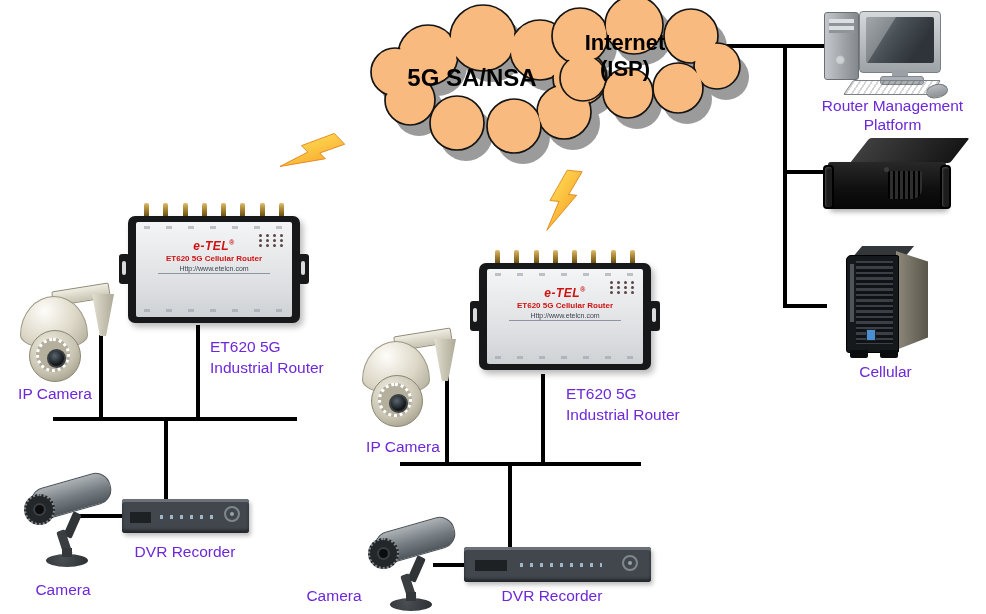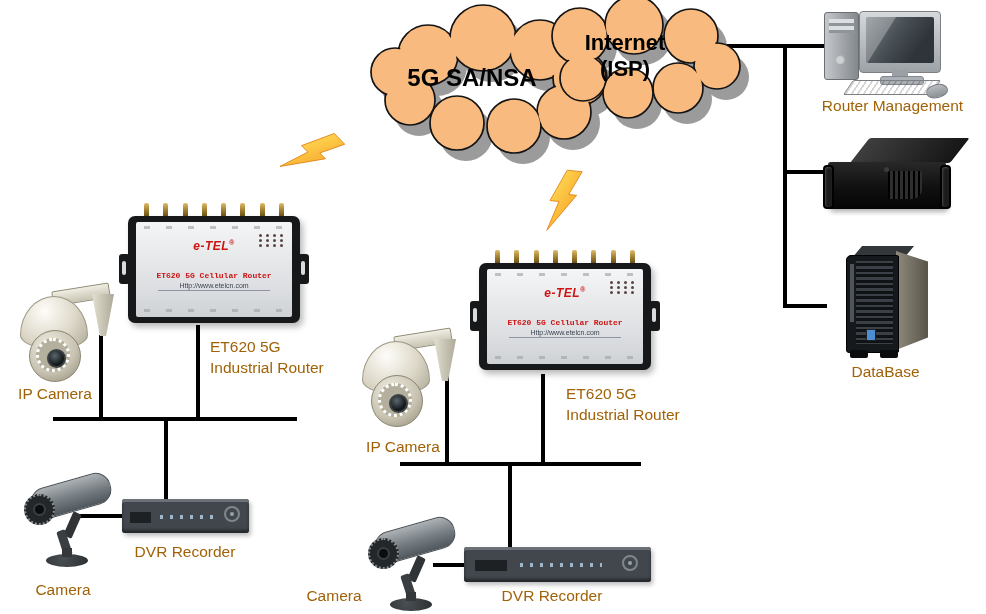--- a/index.html
+++ b/index.html
@@ -5,21 +5,21 @@
   html,body{margin:0;padding:0;background:#fff;}
   .stage{position:relative;width:986px;height:614px;background:#fff;overflow:hidden;
          font-family:"Liberation Sans", sans-serif;color:#000;}
   .abs{position:absolute;}
   svg{overflow:visible;}
 
   
   .cline{position:absolute;background:#000;}
 
   
-  .lbl{position:absolute;font-size:15.5px;line-height:21px;color:#a16207;}
+  .lbl{position:absolute;font-size:15.5px;line-height:21px;color:#6d28d9;}
   .lbl.center{text-align:center;}
 
   
   .router{position:absolute;width:172px;height:120px;}
   .router .antennas{display:flex;justify-content:space-between;padding:0 16px;height:13px;}
   .router .antennas i{width:5px;height:13px;border-radius:2px 2px 0 0;
       background:linear-gradient(180deg,#e0bc6a,#9c7a2c 60%,#6e5418);}
   .router .rbody{position:relative;height:107px;background:#17181a;border-radius:7px;
       box-shadow:3px 4px 6px rgba(0,0,0,.28);}
   .router .tab{position:absolute;width:11px;height:30px;top:38px;background:#17181a;border-radius:3px;}
@@ -30,21 +30,21 @@
       background:linear-gradient(180deg,#f4f5f6,#dcdee1 70%,#cfd2d5);}
   .router .portrow{position:absolute;left:8px;right:8px;height:3px;
       background:repeating-linear-gradient(90deg,#9aa0a6 0 6px,transparent 6px 22px);opacity:.6;}
   .router .portrow.top{top:4px;} .router .portrow.bottom{bottom:5px;}
   .router .leds{position:absolute;right:9px;top:12px;display:grid;
       grid-template-columns:repeat(4,1fr);gap:2px 4px;}
   .router .leds i{width:3px;height:3px;border-radius:50%;background:#5c4444;}
   .router .logo{margin-top:17px;text-align:center;font-size:12px;font-weight:bold;
       font-style:italic;color:#cf1212;letter-spacing:.5px;}
   .router .logo sup{font-size:7px;}
-  .router .rtitle{text-align:center;font-size:8px;font-weight:bold;color:#cf1212;margin-top:18px;font-family:Liberation Mono, monospace;}
+  .router .rtitle{text-align:center;font-size:8px;font-weight:bold;color:#cf1212;margin-top:1px;}
   .router .rurl{width:72%;margin:2px auto 0;text-align:center;font-size:7px;color:#3c4452;
       border-bottom:1px solid #8e96a4;padding-bottom:1px;}
 
   
   .ptz{position:absolute;width:102px;height:104px;}
   .ptz .arm{position:absolute;left:38px;top:3px;width:56px;height:13px;border-radius:2px;
       background:linear-gradient(180deg,#efede2,#c8c4b2);border:1px solid #8f8b76;
       transform:rotate(-9deg);}
   .ptz .wedge{position:absolute;left:78px;top:10px;width:22px;height:42px;
       background:linear-gradient(90deg,#e2dfd1,#aea997);
@@ -400,20 +400,21 @@
     <div class="pc-monitor">
       <div class="pc-screen"></div>
     </div>
     <div class="pc-neck"></div>
     <div class="pc-standbase"></div>
     <div class="pc-keyboard"></div>
     <div class="pc-mouse"></div>
   </div>
   <div class="lbl center" style="left:810px;top:96px;width:165px;line-height:19px;">
     <div>Router Management</div>
+    <div>Platform</div>
   </div>
 
   <div class="appserver" style="left:818px;top:138px;">
     <div class="as-top"></div>
     <div class="as-front">
       <span class="as-handle l"></span>
       <span class="as-handle r"></span>
       <span class="as-vent"></span>
       <span class="as-screw"></span>
     </div>
@@ -421,15 +422,15 @@
 
   <div class="dbtower" style="left:840px;top:246px;">
     <div class="db-top"></div>
     <div class="db-side"></div>
     <div class="db-front">
       <span class="db-bar"></span>
       <span class="db-emblem"></span>
     </div>
     <div class="db-feet"></div>
   </div>
-  <div class="lbl center" style="left:843px;top:361px;width:85px;">DataBase</div>
+  <div class="lbl center" style="left:843px;top:361px;width:85px;">Cellular</div>
 
 </div>
 
 </body></html>

